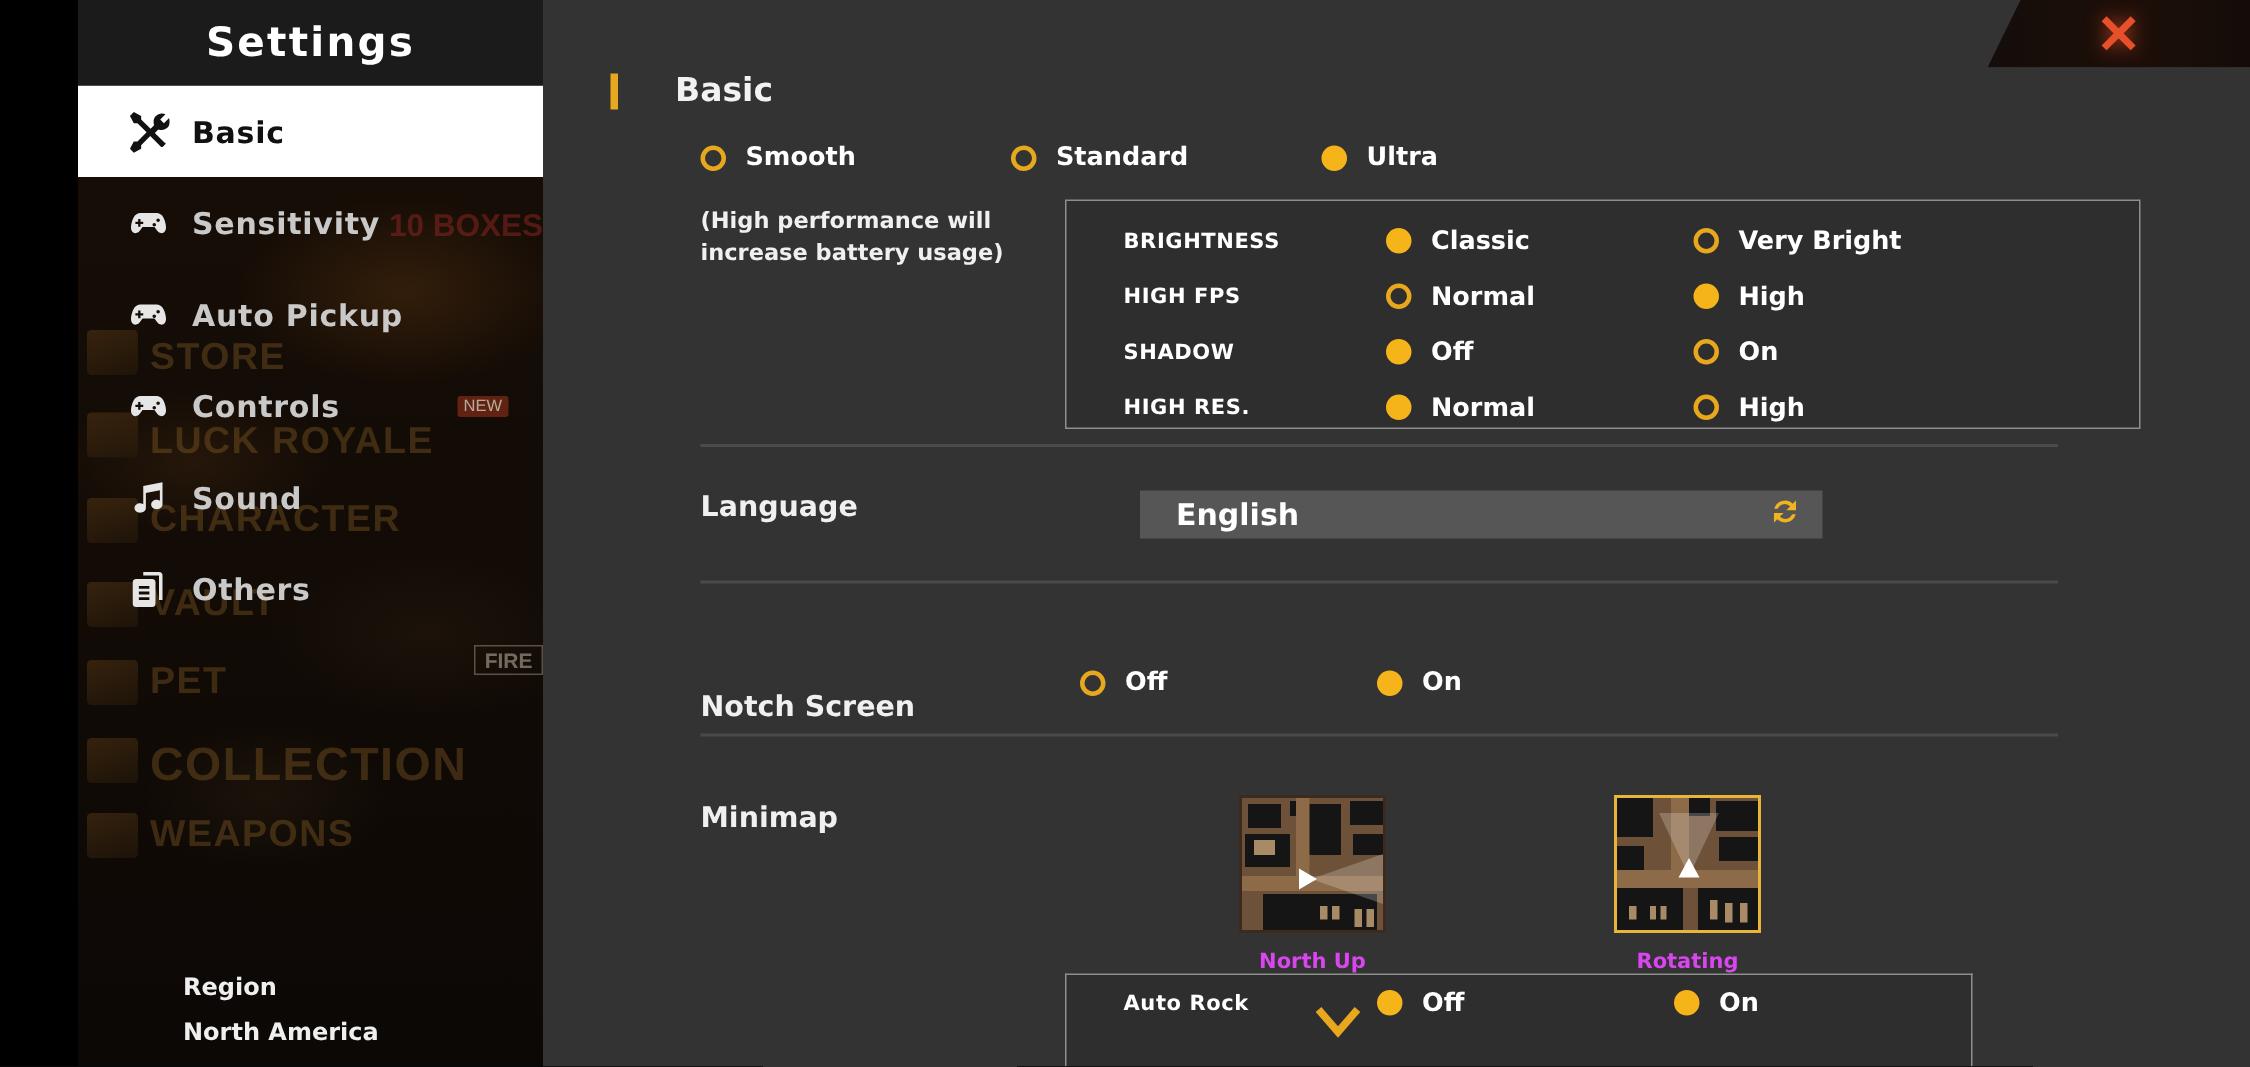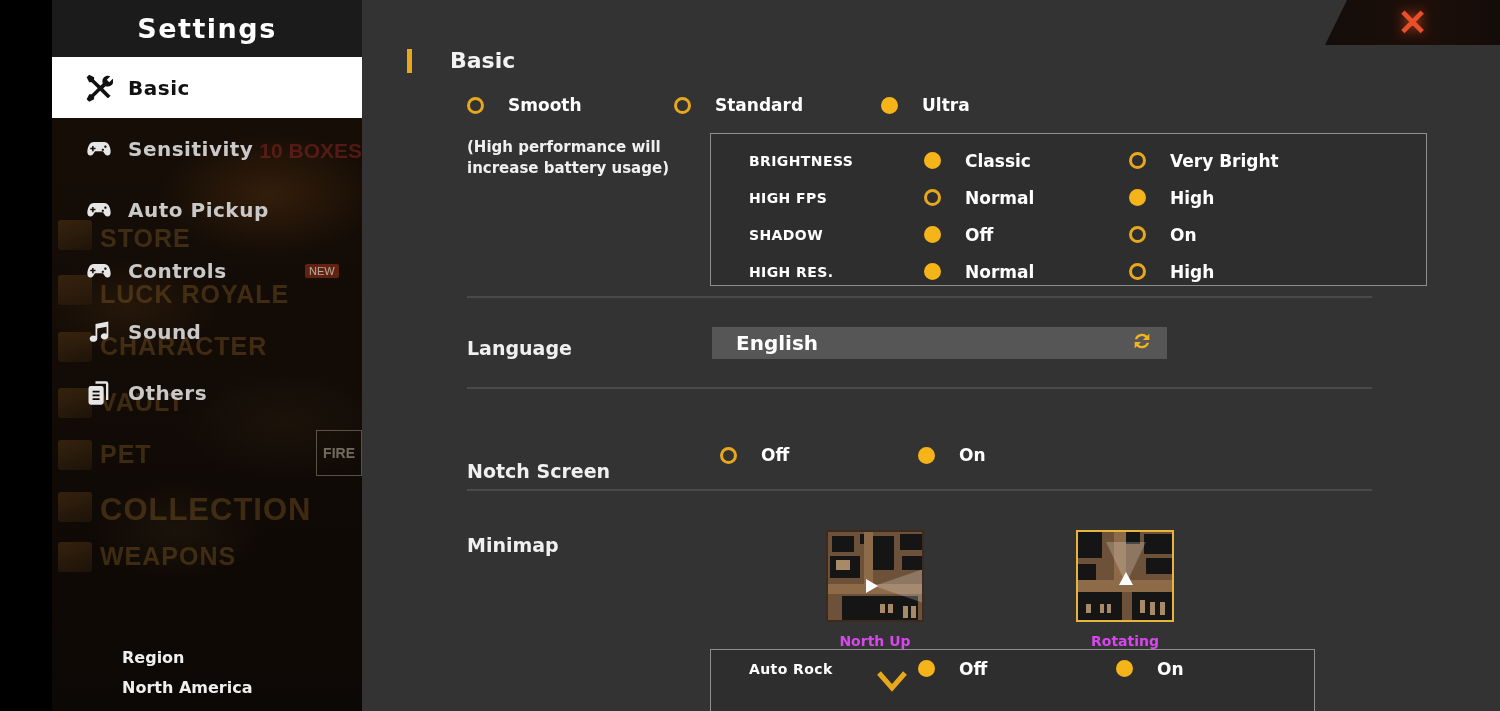--- a/index.html
+++ b/index.html
@@ -53,21 +53,21 @@
     pointer-events: none;
   }
   .bg-bigtext {
     position: absolute; right: 0px; top: 140px;
     color: rgba(160,40,40,.45); font-weight: bold; font-size: 21px;
     line-height: 21px; text-align: right; pointer-events: none;
   }
   .bg-fire {
     position: absolute; right: 0px; top: 430px;
     color: rgba(230,220,200,.45); font-weight: bold; font-size: 14px;
-    border: 1px solid rgba(220,210,190,.35); padding: 14px 6px;
+    border: 1px solid rgba(220,210,190,.35); padding: 1px 6px;
     pointer-events: none;
   }
 
   #sidebar-header {
     position: absolute; left: 0; top: 0; width: 310px; height: 57px;
     background: #1b1b1b;
     display: flex; align-items: center; justify-content: center;
     z-index: 4;
   }
   #sidebar-header .title {
@@ -142,21 +142,21 @@
     font-family: "DejaVu Sans", sans-serif;
   }
 
   
   .radio {
     width: 17px; height: 17px; border-radius: 50%;
     border: 3px solid #e8a81e; background: transparent;
     flex: 0 0 auto;
   }
   .radio.on { background: #f5b41a; border-color: #f5b41a; }
-  .opt { display: flex; align-items: center; gap: 24px; }
+  .opt { display: flex; align-items: center; gap: 13px; }
   .opt .opt-label {
     color: #fff; font-size: 17px; font-weight: bold;
     font-family: "DejaVu Sans", sans-serif; white-space: nowrap;
   }
 
   
   #graphics-row {
     position: absolute; left: 105px; top: 95px;
     width: 990px; display: flex; align-items: flex-start;
   }
@@ -181,21 +181,21 @@
     letter-spacing: .4px; font-family: "DejaVu Sans", sans-serif;
   }
   .gfx-line .opt { width: 205px; }
 
   .divider {
     position: absolute; left: 105px; width: 905px; height: 2px;
     background: #4a4a4a;
   }
 
   
-  #language-row { position: absolute; left: 105px; top: 327px; display: flex; align-items: flex-end; }
+  #language-row { position: absolute; left: 105px; top: 327px; display: flex; align-items: flex-start; gap: 48px; }
   #language-row .row-label { width: 245px; }
   #lang-field {
     width: 455px; height: 32px; background: #565656;
     display: flex; align-items: center; justify-content: space-between;
     padding: 0 14px 0 24px;
   }
   #lang-field .lang-value {
     color: #ffffff; font-size: 20px; font-weight: bold;
     font-family: "DejaVu Sans", sans-serif;
   }

